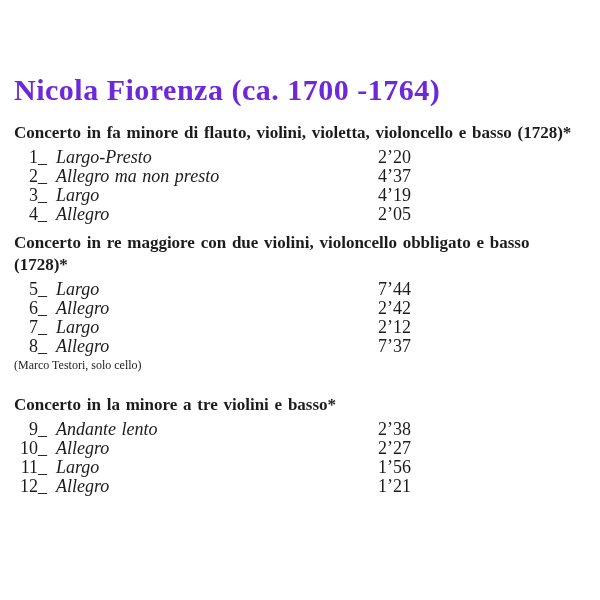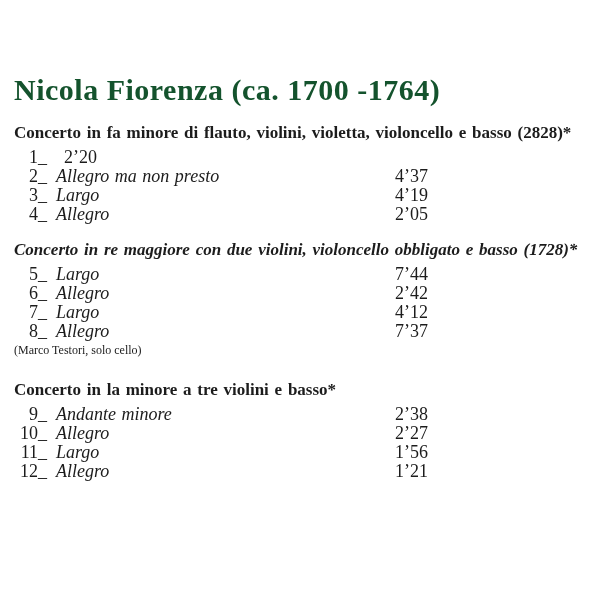--- a/index.html
+++ b/index.html
@@ -15,33 +15,33 @@
     font-family: "Liberation Serif", serif;
     color: #1c1c1c;
     overflow: hidden;
     box-sizing: border-box;
     padding: 72px 20px 0 14px;
   }
   .composer-heading {
     font-size: 30px;
     line-height: 36px;
     font-weight: bold;
-    color: #14532d;
+    color: #6d28d9;
     letter-spacing: 0.5px;
     margin: 0 0 14px 0;
   }
   .concerto-header {
     font-size: 17px;
     line-height: 22px;
     font-weight: bold;
     color: #1c1c1c;
     word-spacing: 1.5px;
     margin: 0 0 4px 0;
   }
-  .section-2 .concerto-header { margin-top: 15px; font-style: italic; }
+  .section-2 .concerto-header { margin-top: 8px; }
   .section-3 .concerto-header { margin-top: 19px; }
   .track-row {
     display: flex;
     width: 414px;
     font-size: 18px;
     line-height: 19px;
   }
   .track-num {
     width: 33px;
     flex: 0 0 33px;
@@ -52,41 +52,42 @@
     flex: 1 1 auto;
     font-style: italic;
     padding-left: 9px;
     word-spacing: 1px;
     white-space: nowrap;
     overflow: hidden;
   }
   .track-time {
     width: 50px;
     flex: 0 0 50px;
-    text-align: right;
+    text-align: left;
   }
   .performer-note {
     font-size: 12px;
     line-height: 19px;
     font-style: normal;
     margin: 0;
   }
 </style>
 </head>
 <body>
 
 <div class="page">
 
   <h1 class="composer-heading">Nicola Fiorenza (ca. 1700 -1764)</h1>
 
   <div class="section section-1">
-    <div class="concerto-header">Concerto in fa minore di flauto, violini, violetta, violoncello e basso (2828)*</div>
+    <div class="concerto-header">Concerto in fa minore di flauto, violini, violetta, violoncello e basso (1728)*</div>
 
     <div class="track-row">
       <span class="track-num">1_</span>
+      <span class="track-title">Largo-Presto</span>
       <span class="track-time">2’20</span>
     </div>
     <div class="track-row">
       <span class="track-num">2_</span>
       <span class="track-title">Allegro ma non presto</span>
       <span class="track-time">4’37</span>
     </div>
     <div class="track-row">
       <span class="track-num">3_</span>
       <span class="track-title">Largo</span>
@@ -108,37 +109,37 @@
       <span class="track-time">7’44</span>
     </div>
     <div class="track-row">
       <span class="track-num">6_</span>
       <span class="track-title">Allegro</span>
       <span class="track-time">2’42</span>
     </div>
     <div class="track-row">
       <span class="track-num">7_</span>
       <span class="track-title">Largo</span>
-      <span class="track-time">4’12</span>
+      <span class="track-time">2’12</span>
     </div>
     <div class="track-row">
       <span class="track-num">8_</span>
       <span class="track-title">Allegro</span>
       <span class="track-time">7’37</span>
     </div>
 
     <div class="performer-note">(Marco Testori, solo cello)</div>
   </div>
 
   <div class="section section-3">
     <div class="concerto-header">Concerto in la minore a tre violini e basso*</div>
 
     <div class="track-row">
       <span class="track-num">9_</span>
-      <span class="track-title">Andante minore</span>
+      <span class="track-title">Andante lento</span>
       <span class="track-time">2’38</span>
     </div>
     <div class="track-row">
       <span class="track-num">10_</span>
       <span class="track-title">Allegro</span>
       <span class="track-time">2’27</span>
     </div>
     <div class="track-row">
       <span class="track-num">11_</span>
       <span class="track-title">Largo</span>

